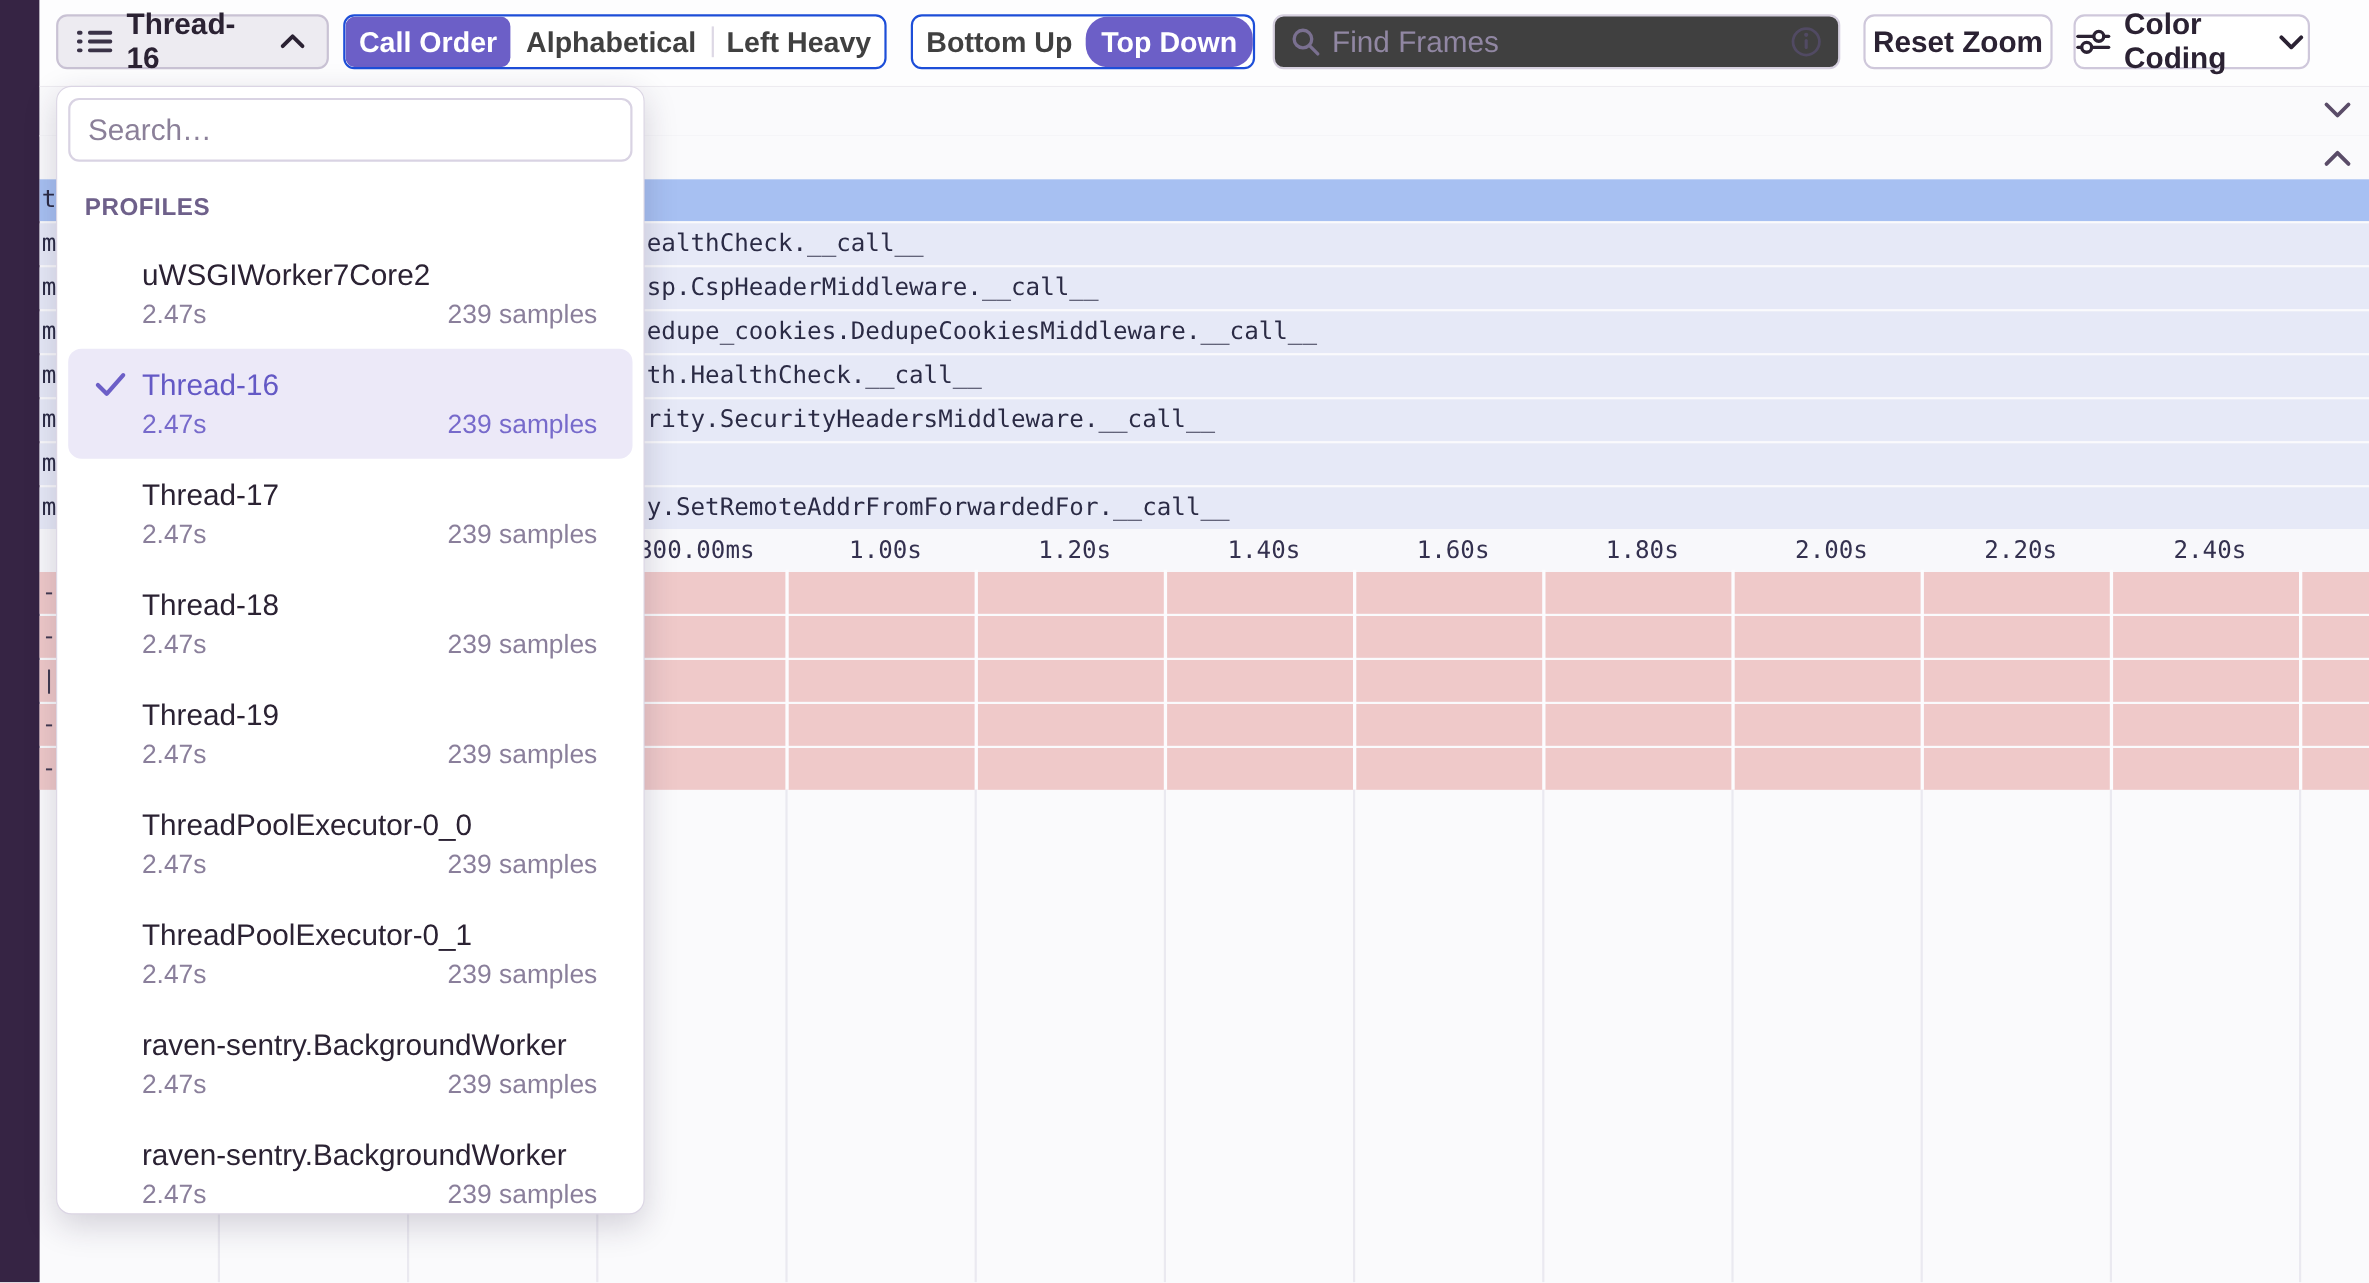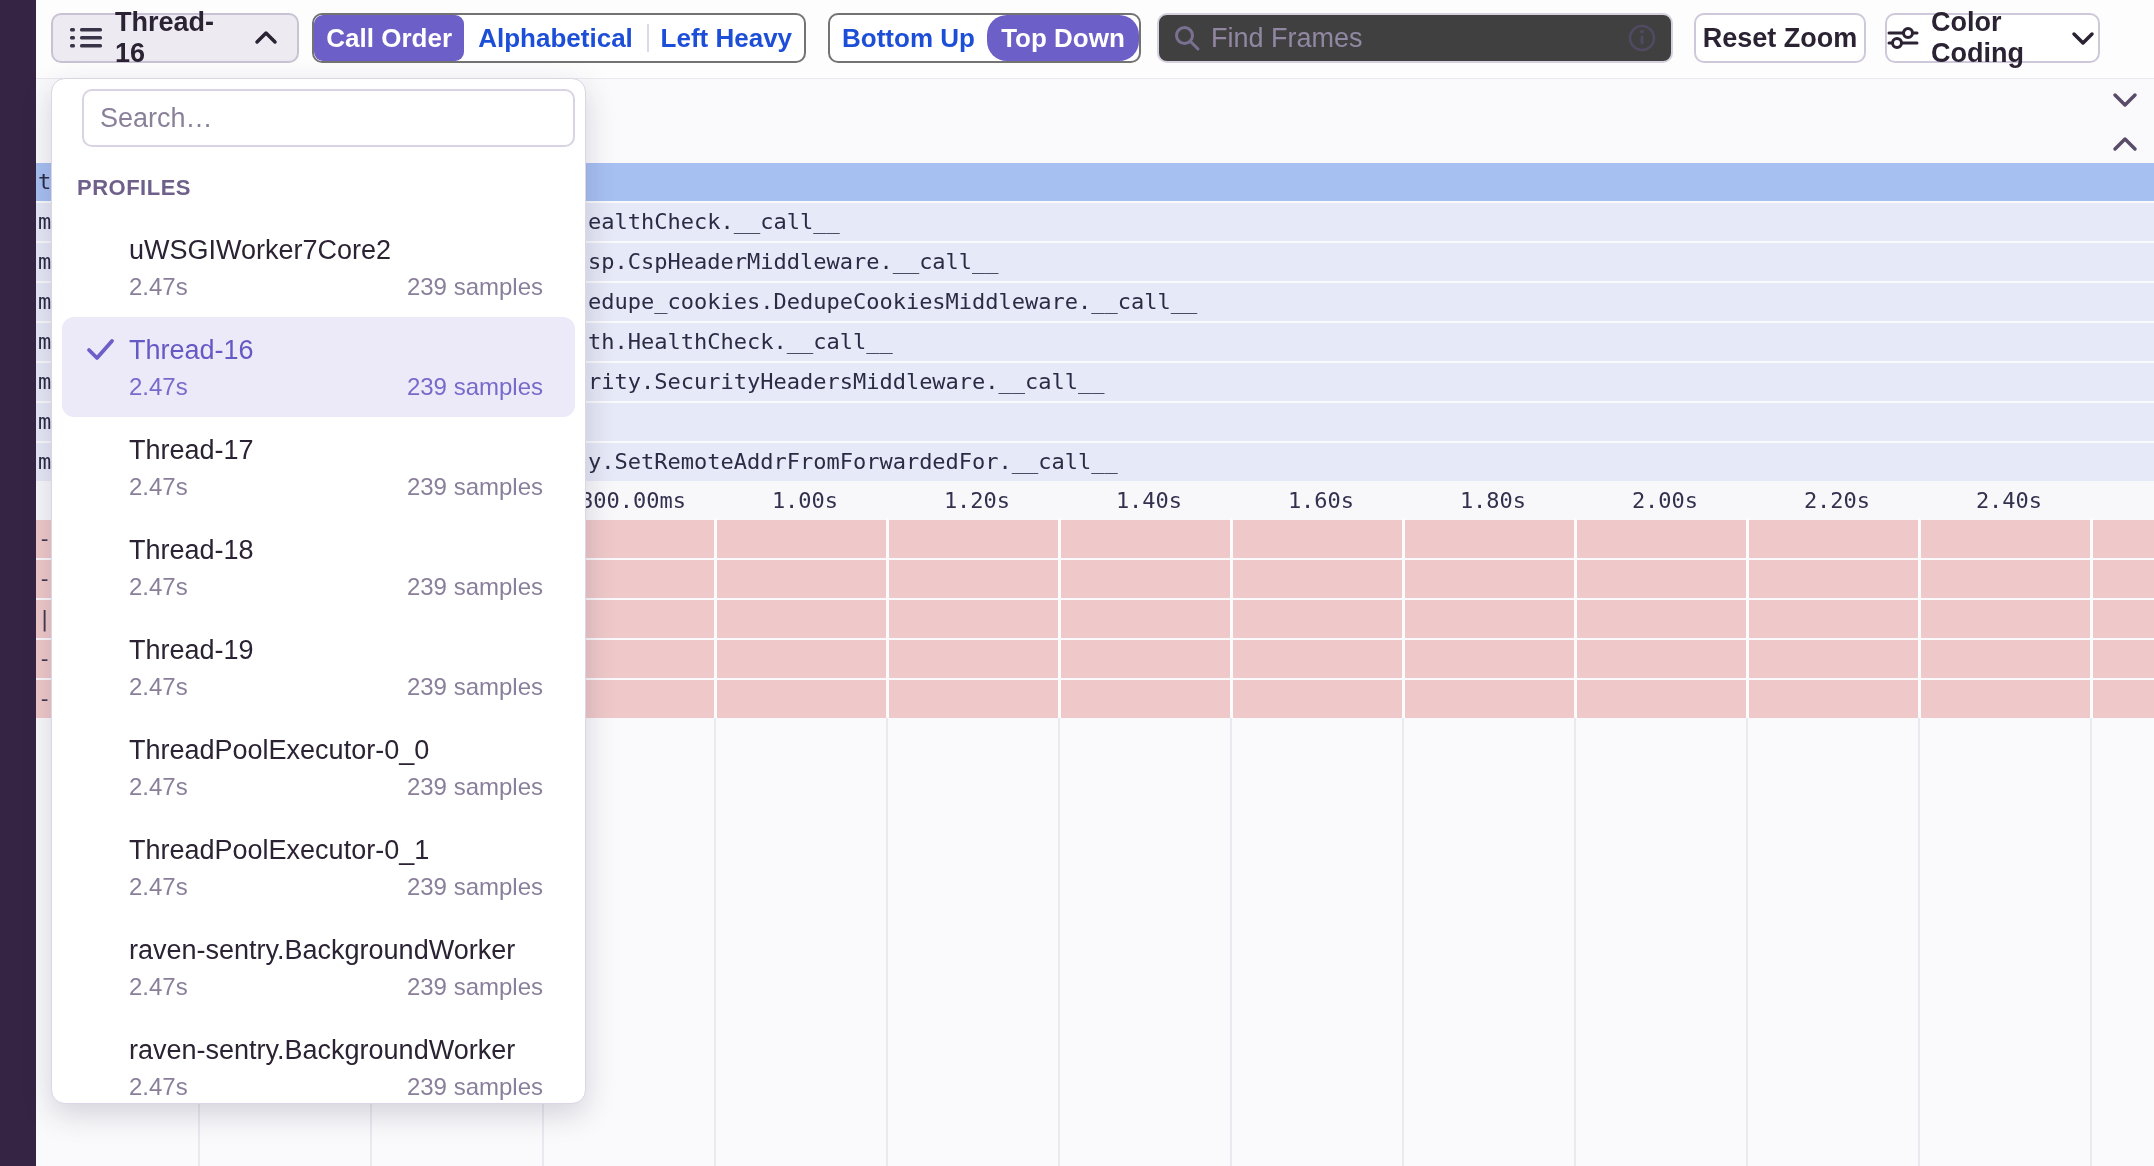--- a/index.html
+++ b/index.html
@@ -10,24 +10,24 @@
   .left-strip{position:absolute;left:0;top:0;width:36px;height:1166px;background:#362444;}
 
   
   .toolbar{position:absolute;left:36px;top:0;width:2118px;height:78px;background:#FDFDFE;}
   .tbtn{position:absolute;top:13px;height:50px;box-sizing:border-box;border:2px solid #CFC8DB;
         border-radius:10px;background:#fff;display:flex;align-items:center;justify-content:center;
         font-size:27px;font-weight:700;color:#2B2233;gap:12px;}
   .thread-btn{left:15px;width:248px;background:#EDEBF1;border-color:#C9C2D4;justify-content:flex-start;
               padding:0 16px;}
   .thread-btn .chev{margin-left:auto;}
-  .seg-group{position:absolute;top:13px;height:50px;box-sizing:border-box;border:2px solid #737373;
+  .seg-group{position:absolute;top:13px;height:50px;box-sizing:border-box;border:2px solid #1d4ed8;
              border-radius:10px;background:#fff;display:flex;align-items:stretch;overflow:hidden;}
   .seg{display:flex;align-items:center;justify-content:center;font-size:26px;font-weight:600;
-       color:#1d4ed8;box-sizing:border-box;}
+       color:#404040;box-sizing:border-box;}
   .seg.active{background:#6C5FC7;color:#fff;border-radius:9px;font-weight:700;}
   .seg-div{width:2px;background:#DDD8E5;margin:9px 0;}
   .find-box{position:absolute;top:13px;left:1121px;width:516px;height:50px;box-sizing:border-box;
             border:2px solid #D6D0DF;border-radius:10px;background:#404040;display:flex;
             align-items:center;padding:0 14px;gap:10px;}
   .find-box .ph{font-size:27px;color:#9187A3;flex:1;}
   svg{display:block;}
 
   
   .sec-row{position:absolute;left:36px;width:2118px;background:#FAFAFC;}
@@ -55,21 +55,21 @@
 
   
   .grid-pink{position:absolute;top:518px;height:200px;width:3px;background:#FCFCFE;}
   .grid-bot{position:absolute;top:718px;height:448px;width:2px;background:#EAE9F0;}
 
   
   .panel{position:absolute;left:51px;top:78px;width:535px;height:1026px;background:#FFFFFF;
          border:1.5px solid #DBD5E4;border-radius:14px;box-sizing:border-box;
          box-shadow:0 10px 30px rgba(40,30,60,0.18);z-index:50;overflow:hidden;}
   .search-box{position:absolute;left:10px;top:10px;right:10px;height:58px;box-sizing:border-box;
-              border:2px solid #D9D3E3;border-radius:10px;background:#fff;display:flex;align-items:center;margin-left:20px;}
+              border:2px solid #D9D3E3;border-radius:10px;background:#fff;display:flex;align-items:center;}
   .search-box .ph{padding-left:16px;font-size:27px;color:#8B8099;}
   .profiles-label{position:absolute;left:25px;top:96px;font-size:22px;font-weight:700;
                   letter-spacing:0.5px;color:#6E608A;}
   .items{position:absolute;left:0;top:138px;right:0;}
   .pitem{height:100px;margin:0 10px;border-radius:12px;box-sizing:border-box;
          padding:16px 32px 0 24px;display:flex;flex-direction:column;}
   .pitem .trow{display:flex;align-items:center;height:34px;}
   .pitem .checkzone{width:43px;flex:none;}
   .pitem .title{font-size:27px;color:#2B2233;}
   .pitem .meta{display:flex;justify-content:space-between;padding-left:43px;margin-top:6px;

